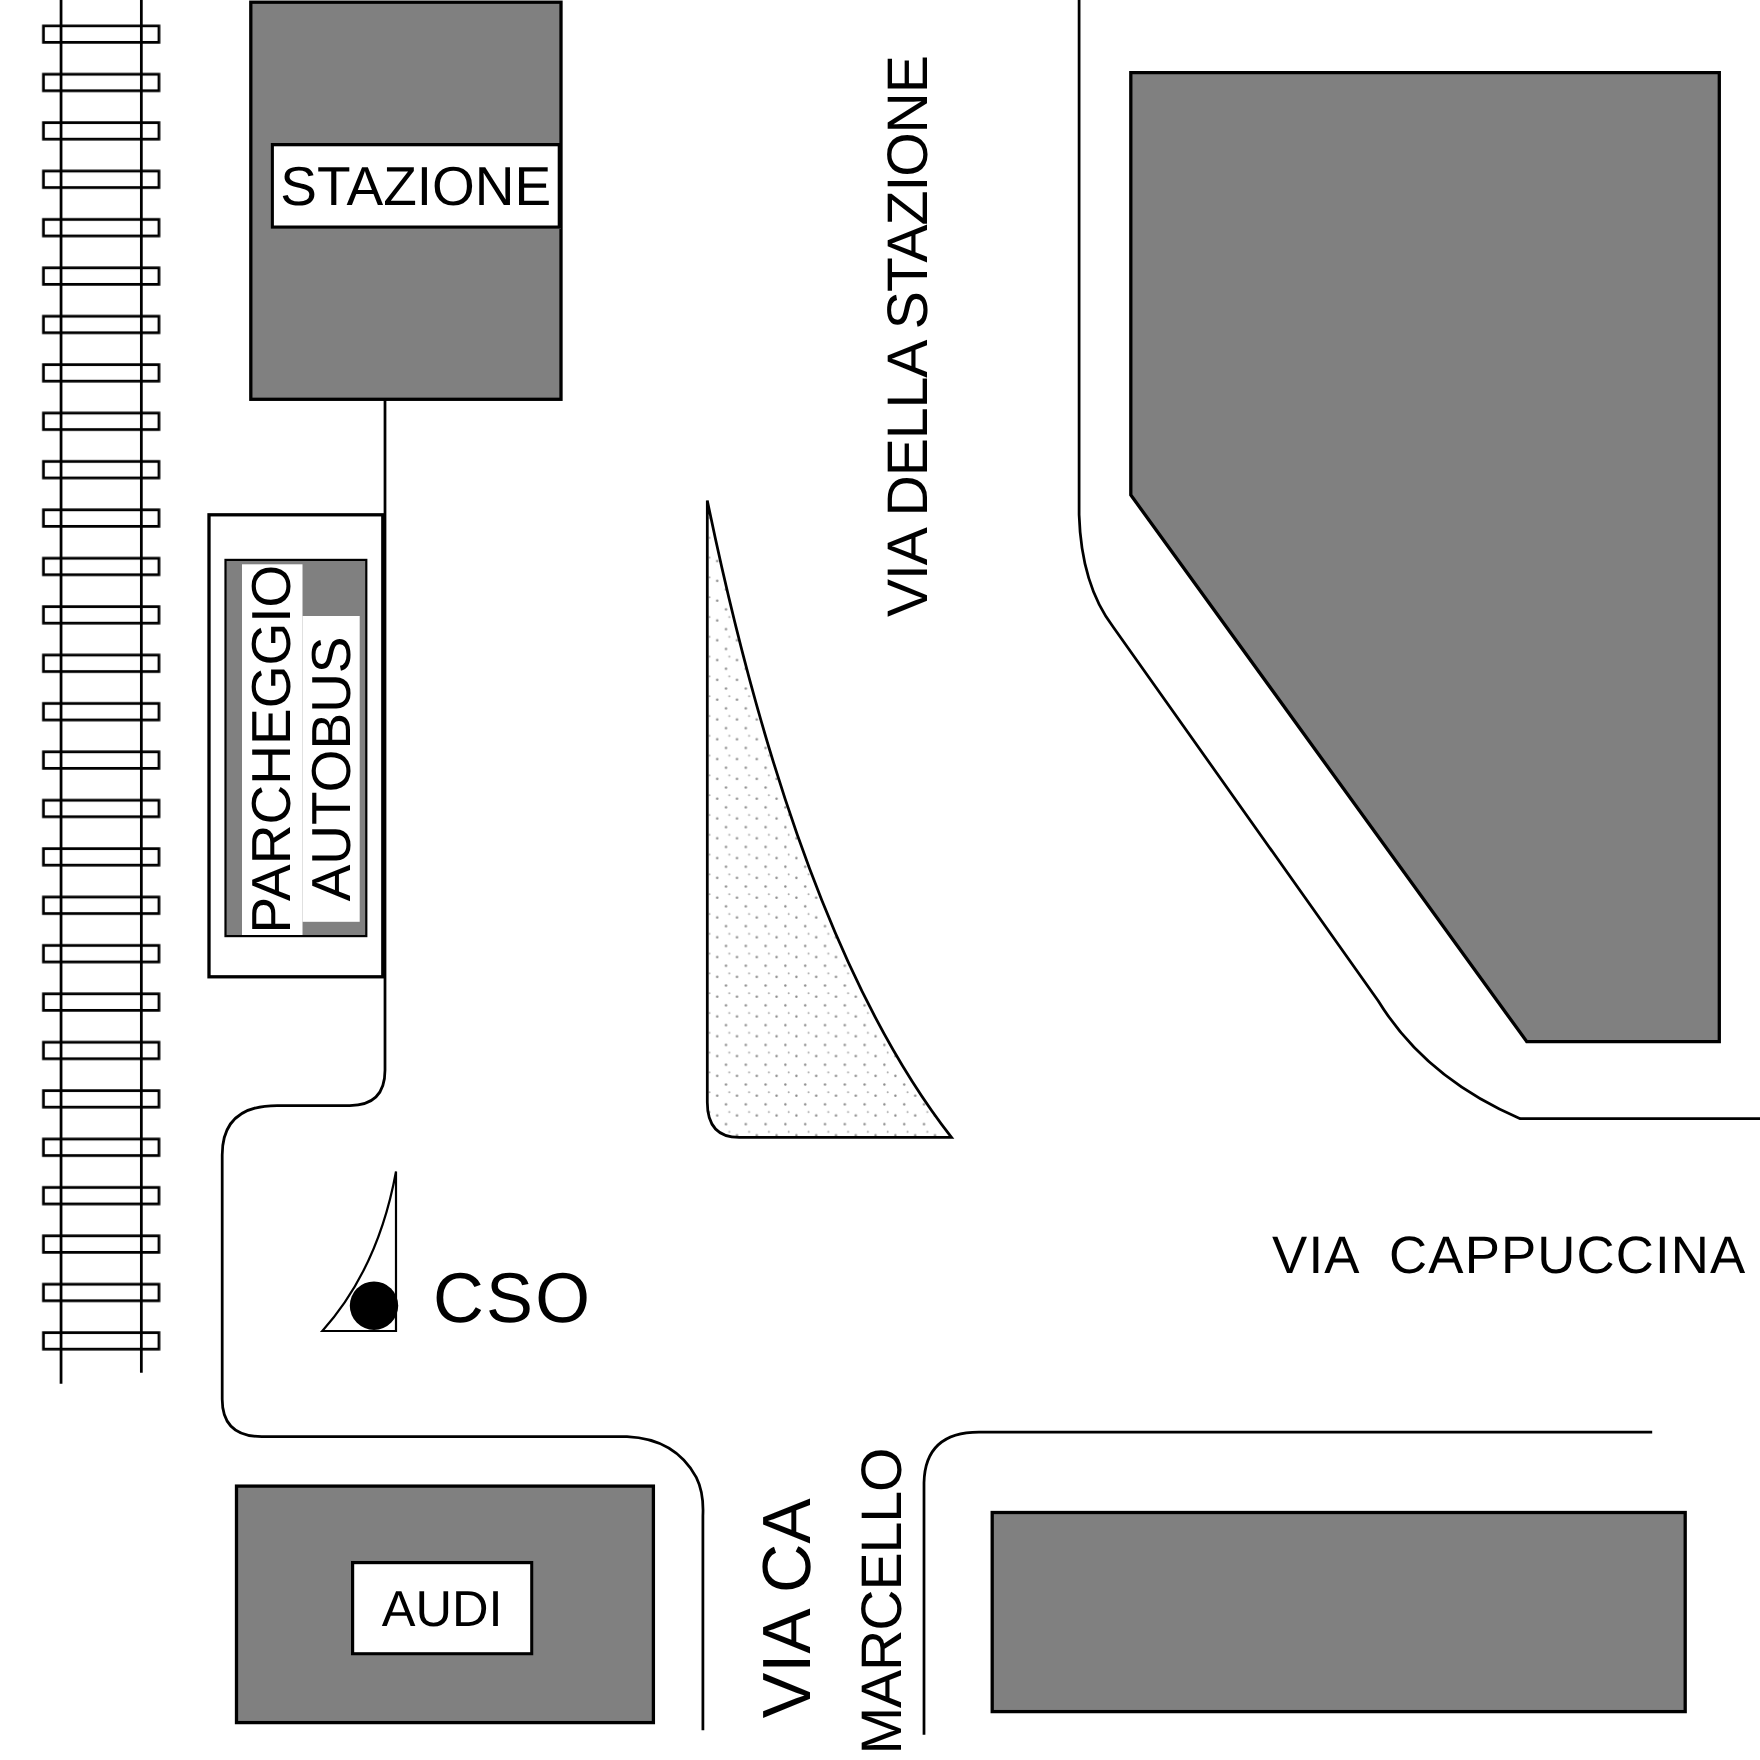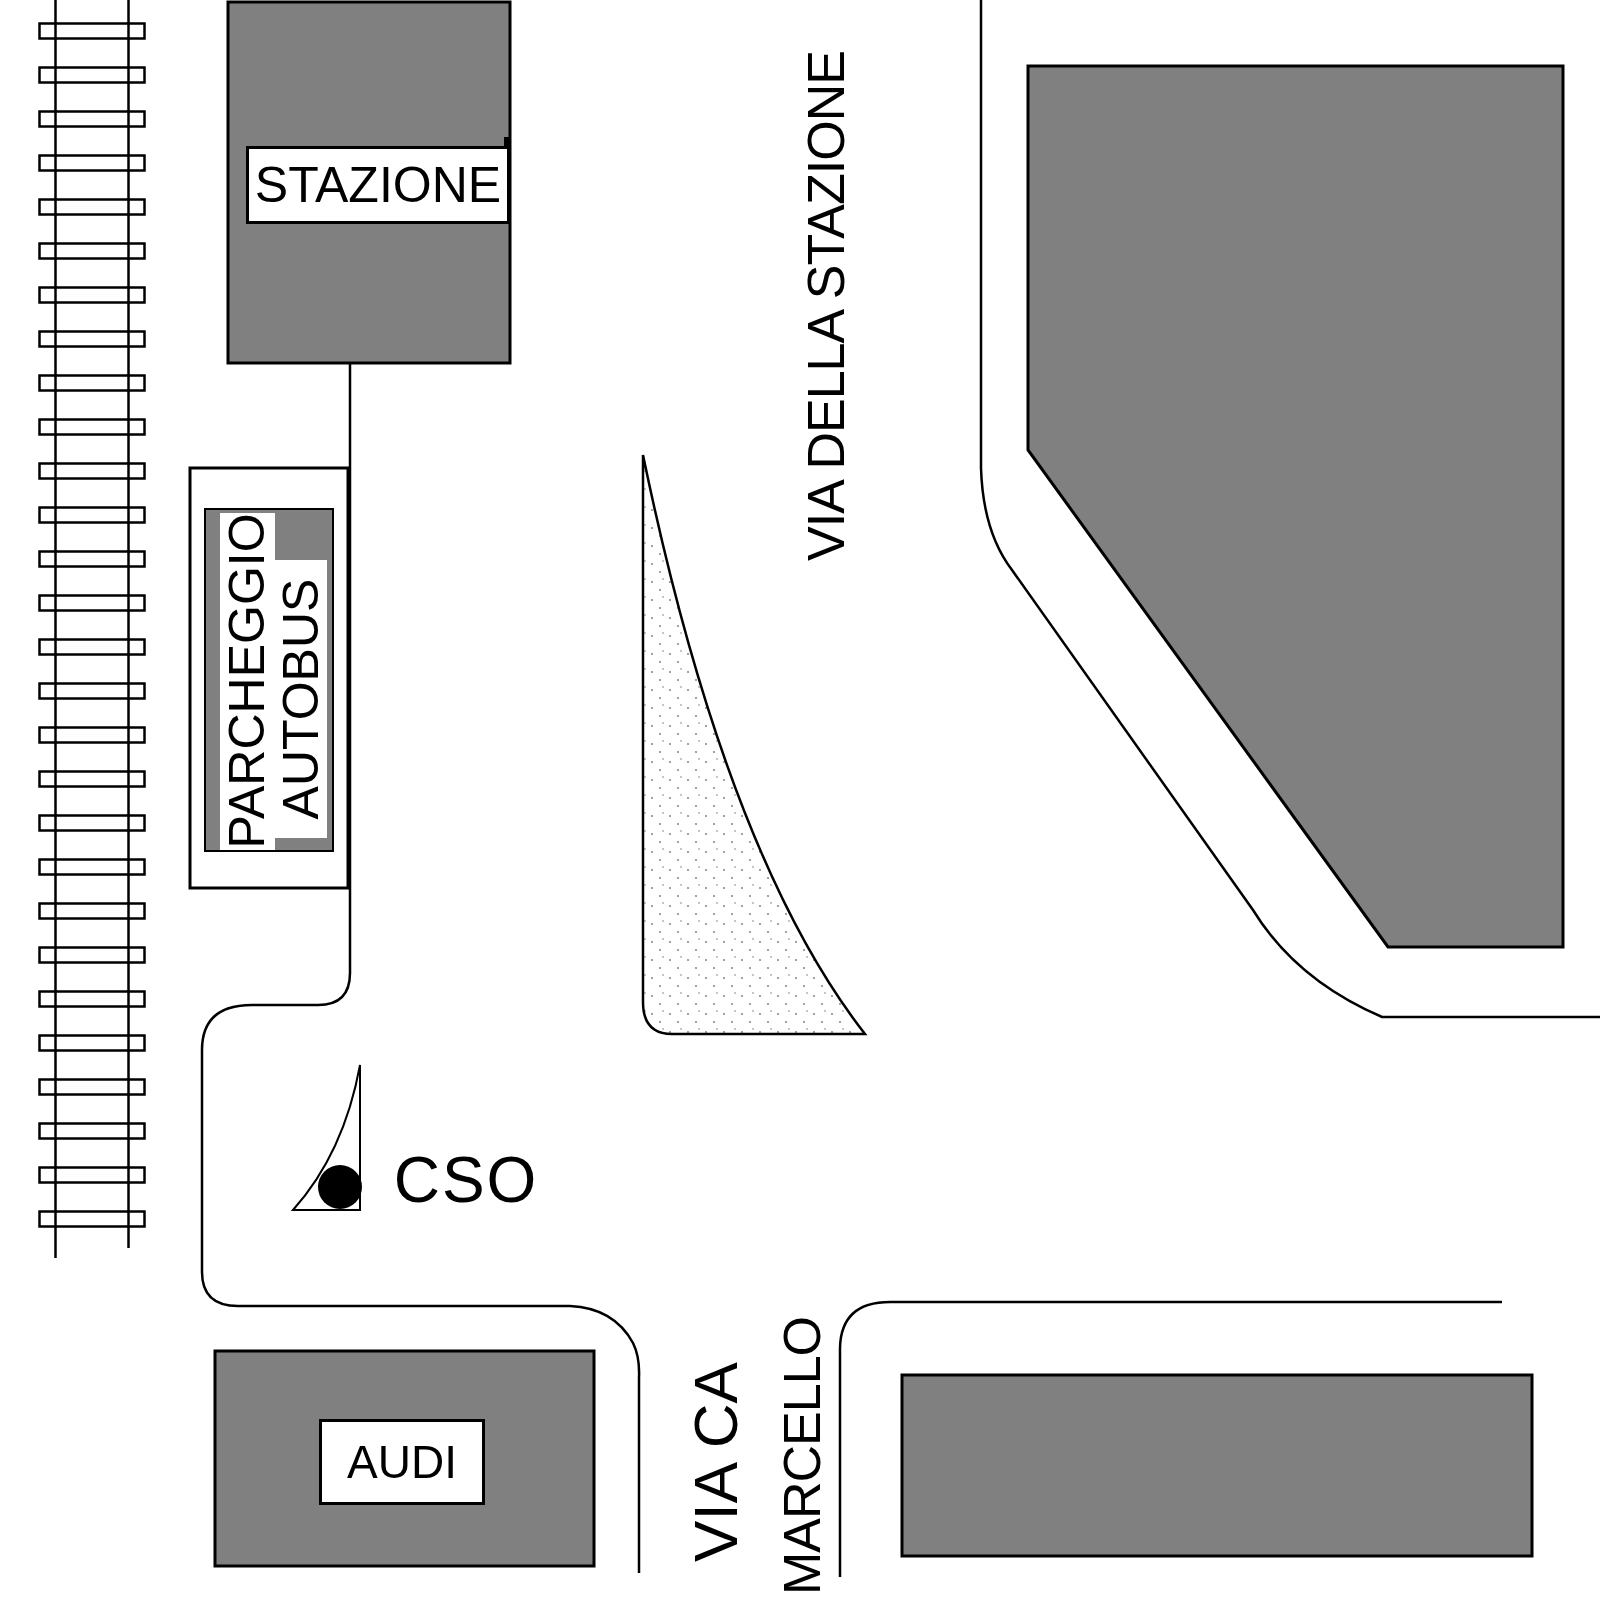--- a/index.html
+++ b/index.html
@@ -66,29 +66,30 @@
 
     <rect x="215" y="1351" width="379" height="215" fill="#808080" stroke="#000" stroke-width="3"></rect>
 
     <rect x="902" y="1375" width="630" height="181" fill="#808080" stroke="#000" stroke-width="3"></rect>
   </svg>
 
   <div class="whitebar" style="left:220px;top:513px;width:55px;height:337px;"></div>
   <div class="whitebar" style="left:275px;top:560px;width:52px;height:278px;"></div>
 
   <div class="shadowtick" style="left:504px;top:137px;width:6px;height:60px;"></div>
-  <div class="boxlbl" style="left:246px;top:146px;width:258px;height:72px;">
+  <div class="boxlbl" style="left:246px;top:130px;width:258px;height:72px;">
     <span class="f50">STAZIONE</span>
   </div>
 
   <div class="boxlbl" style="left:319px;top:1419px;width:160px;height:80px;align-items:center;">
     <span class="f46">AUDI</span>
   </div>
 
   <div class="lbl rot f50" style="left:247px;top:681px;">PARCHEGGIO</div>
   <div class="lbl rot f50" style="left:301px;top:699px;">AUTOBUS</div>
   <div class="lbl rot f52" style="left:826px;top:306px;">VIA DELLA STAZIONE</div>
   <div class="lbl rot f62" style="left:716px;top:1462px;">VIA CA</div>
   <div class="lbl rot f52" style="left:802px;top:1456px;">MARCELLO</div>
 
+  <div class="lbl f48" style="left:1372px;top:1142px;">VIA  CAPPUCCINA</div>
   <div class="lbl f80" style="left:466px;top:1180px;">CSO</div>
 
 </div>
 
 </body></html>

